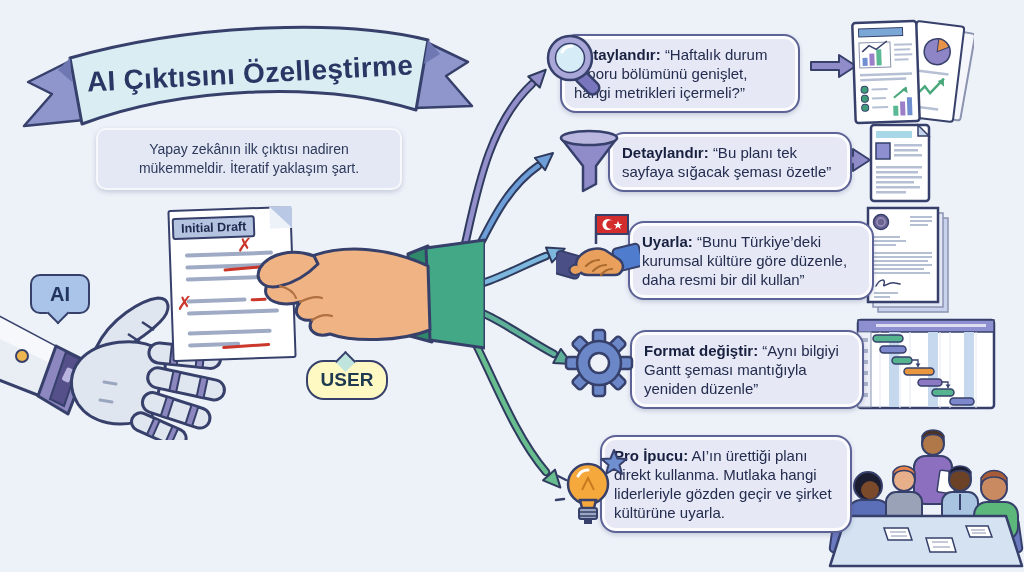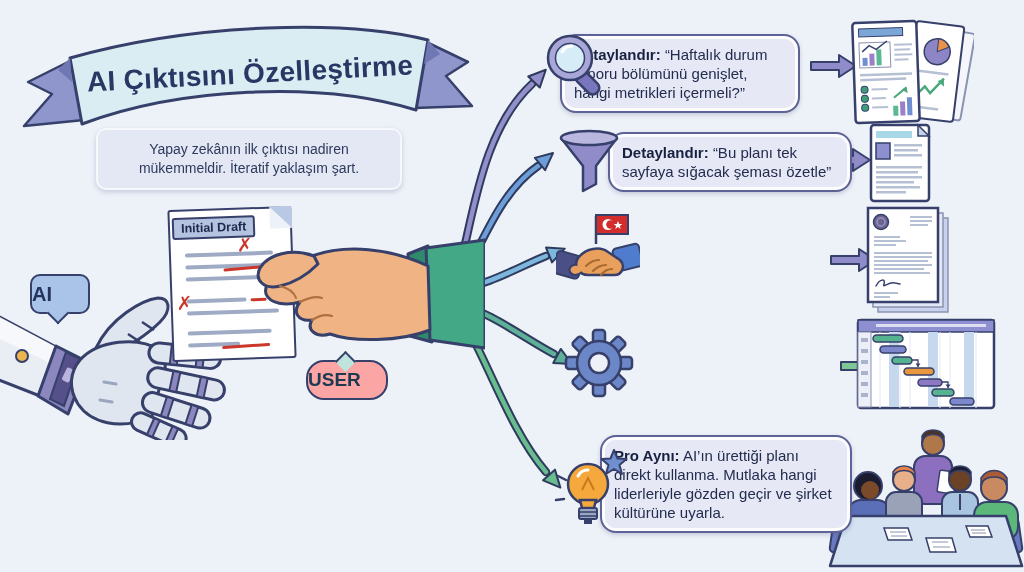--- a/index.html
+++ b/index.html
@@ -10,28 +10,28 @@
 
   
   .banner-title{position:absolute;left:42px;top:40px;width:380px;text-align:center;
     font-size:28px;font-weight:800;color:#283763;transform:rotate(-3deg);letter-spacing:.3px;}
   .subtitle{position:absolute;left:96px;top:128px;width:278px;padding:10px 12px;
     background:#e3e8f4;border:2px solid #f6f8fc;border-radius:10px;
     box-shadow:0 2px 5px rgba(90,100,140,.28);
     font-size:14px;line-height:1.35;color:#2e3a5c;text-align:center;z-index:3;}
 
   
-  .bubble{position:absolute;display:flex;align-items:center;
+  .bubble{position:absolute;display:flex;align-items:center;justify-content:center;
     border:2.5px solid #36406b;font-weight:800;z-index:5;}
   .ai-bubble{left:30px;top:274px;width:56px;height:36px;background:#a9c4e8;
     border-radius:10px;font-size:20px;color:#22335f;}
   .ai-bubble::after{content:"";position:absolute;left:18px;bottom:-9px;width:14px;height:14px;
     background:#a9c4e8;border-right:2.5px solid #36406b;border-bottom:2.5px solid #36406b;
     transform:rotate(45deg);}
-  .user-bubble{left:306px;top:360px;width:78px;height:36px;background:#fca5a5;
+  .user-bubble{left:306px;top:360px;width:78px;height:36px;background:#fef9c3;
     border-radius:18px;font-size:19px;color:#1d3a50;}
   .user-bubble::before{content:"";position:absolute;left:30px;top:-8px;width:13px;height:13px;
     background:#bfe4de;border-left:2.5px solid #36406b;border-top:2.5px solid #36406b;
     transform:rotate(45deg);}
 
   
   .draft{position:absolute;left:170px;top:208px;width:120px;height:148px;background:#fff;
     border:2.5px solid #36406b;border-radius:3px;transform:rotate(-2deg);z-index:3;}
   .draft-fold{position:absolute;right:-2px;top:-2px;width:0;height:0;
     border-left:22px solid #b9c8e4;border-top:22px solid #edf1f8;transform:rotate(180deg);}
@@ -245,20 +245,24 @@
       <circle cx="52" cy="14.5" r="5.5" fill="#ffffff"></circle>
       <circle cx="54.5" cy="14.5" r="4.3" fill="#d22c2c"></circle>
       <polygon points="62,11 63.2,14 66.3,14 63.8,15.9 64.8,18.9 62,17.1 59.2,18.9 60.2,15.9 57.7,14 60.8,14" fill="#ffffff"></polygon>
       <rect x="2" y="40" width="27" height="23" rx="4" fill="#4a4f86" stroke="#36406b" stroke-width="2" transform="rotate(16 2 40)"></rect>
       <rect x="55" y="33" width="27" height="23" rx="4" fill="#4f7ccc" stroke="#36406b" stroke-width="2" transform="rotate(-14 82 33)"></rect>
       <path d="M22,48 C30,38 44,36 52,42 L64,50 C70,56 66,66 57,65 L32,65 C23,65 17,56 22,48 Z" fill="#e8a05c" stroke="#36406b" stroke-width="2.5" stroke-linejoin="round"></path>
       <path d="M30,56 C34,52 38,50 43,50 M37,61 C41,57 45,55 50,55 M45,65 C48,61 52,59 56,59" stroke="#a86a2f" stroke-width="2.2" fill="none" stroke-linecap="round"></path>
       <path d="M26,62 C22,66 16,66 14,62 C12,58 16,54 21,55" fill="#e8a05c" stroke="#36406b" stroke-width="2" stroke-linejoin="round"></path>
     </svg>
   </div>
+  <div class="callout" style="left:628px;top:221px;width:218px">
+    <b class="co-label">Uyarla:</b>
+    <span>“Bunu Türkiye’deki kurumsal kültüre göre düzenle, daha resmi bir dil kullan”</span>
+  </div>
   <svg class="conn" style="left:830px;top:247px" width="48" height="26" viewBox="0 0 48 26">
     <path d="M1,9 L29,9 L29,2 L46,13 L29,24 L29,17 L1,17 Z" fill="#8f8cc9" stroke="#36406b" stroke-width="2" stroke-linejoin="round"></path>
   </svg>
   <svg class="thumb" style="left:862px;top:204px" width="94" height="114" viewBox="0 0 94 114">
     <rect x="16" y="14" width="70" height="94" fill="#c9d2ec" stroke="#8a93b0" stroke-width="1.5"></rect>
     <rect x="11" y="9" width="70" height="94" fill="#e2e7f5" stroke="#8a93b0" stroke-width="1.5"></rect>
     <rect x="6" y="4" width="70" height="94" fill="#ffffff" stroke="#36406b" stroke-width="2.5"></rect>
     <circle cx="19" cy="18" r="7.5" fill="#6b6490" stroke="#36406b" stroke-width="1.5"></circle>
     <circle cx="19" cy="18" r="4" fill="none" stroke="#9a93c2" stroke-width="1.5"></circle>
     <rect x="48" y="12" width="22" height="2" fill="#b6c0d4"></rect>
@@ -286,20 +290,24 @@
         <rect x="29" y="2" width="12" height="16" rx="3" transform="rotate(90 35 35)"></rect>
         <rect x="29" y="2" width="12" height="16" rx="3" transform="rotate(135 35 35)"></rect>
         <rect x="29" y="2" width="12" height="16" rx="3" transform="rotate(180 35 35)"></rect>
         <rect x="29" y="2" width="12" height="16" rx="3" transform="rotate(225 35 35)"></rect>
         <rect x="29" y="2" width="12" height="16" rx="3" transform="rotate(270 35 35)"></rect>
         <rect x="29" y="2" width="12" height="16" rx="3" transform="rotate(315 35 35)"></rect>
       </g>
       <circle cx="35" cy="35" r="22" fill="#6b87c8" stroke="#36406b" stroke-width="2.5"></circle>
       <circle cx="35" cy="35" r="10" fill="#eef2f8" stroke="#36406b" stroke-width="2.5"></circle>
     </svg>
+  </div>
+  <div class="callout" style="left:630px;top:330px;width:206px">
+    <b class="co-label">Format değiştir:</b>
+    <span>“Aynı bilgiyi Gantt şeması mantığıyla yeniden düzenle”</span>
   </div>
   <svg class="conn" style="left:840px;top:353px" width="48" height="26" viewBox="0 0 48 26">
     <path d="M1,9 L29,9 L29,2 L46,13 L29,24 L29,17 L1,17 Z" fill="#7ec895" stroke="#36406b" stroke-width="2" stroke-linejoin="round"></path>
   </svg>
   <svg class="thumb" style="left:856px;top:318px" width="140" height="92" viewBox="0 0 140 92">
     <rect x="2" y="2" width="136" height="88" rx="3" fill="#ffffff" stroke="#36406b" stroke-width="2.5"></rect>
     <rect x="2" y="2" width="136" height="12" fill="#8d8fd0" stroke="#36406b" stroke-width="1.5"></rect>
     <g stroke="#e3e8f2" stroke-width="1">
       <line x1="24" y1="14" x2="24" y2="90"></line>
         <line x1="44" y1="14" x2="44" y2="90"></line>
@@ -347,21 +355,21 @@
       <path d="M24,30 C26,26 30,24 34,24" stroke="#ffffff" stroke-width="3" fill="none" stroke-linecap="round"></path>
       <path d="M28,44 L34,32 L40,44" stroke="#c97a1e" stroke-width="2" fill="none"></path>
       <path d="M26,54 L42,54 L40,62 L28,62 Z" fill="#f5a83c" stroke="#36406b" stroke-width="2.5"></path>
       <rect x="25" y="62" width="18" height="11" rx="2" fill="#9aa6bf" stroke="#36406b" stroke-width="2"></rect>
       <line x1="26" y1="66" x2="42" y2="66" stroke="#36406b" stroke-width="1.5"></line>
       <line x1="26" y1="70" x2="42" y2="70" stroke="#36406b" stroke-width="1.5"></line>
       <rect x="30" y="73" width="8" height="5" fill="#36406b"></rect>
     </svg>
   </div>
   <div class="callout" style="left:600px;top:435px;width:224px">
-    <b class="co-label">Pro Aynı:</b>
+    <b class="co-label">Pro İpucu:</b>
     <span>AI’ın ürettiği planı direkt kullanma. Mutlaka hangi liderleriyle gözden geçir ve şirket kültürüne uyarla.</span>
   </div>
   <div class="teal-line"></div>
   <svg class="thumb" style="left:828px;top:420px" width="196" height="152" viewBox="0 0 196 152">
     <circle cx="105" cy="24" r="11" fill="#b07848" stroke="#36406b" stroke-width="2"></circle>
     <path d="M94,22 C94,12 116,12 116,22 L116,16 C112,8 98,8 94,16 Z" fill="#4a3326" stroke="#36406b" stroke-width="1.5"></path>
     <rect x="86" y="36" width="38" height="48" rx="11" fill="#8d6fc0" stroke="#36406b" stroke-width="2"></rect>
     <rect x="112" y="50" width="17" height="22" rx="2" fill="#ffffff" stroke="#36406b" stroke-width="1.5" transform="rotate(8 112 50)"></rect>
     <rect x="6" y="98" width="20" height="34" rx="4" fill="#6b79c0" stroke="#36406b" stroke-width="2" transform="rotate(8 6 98)"></rect>
     <rect x="170" y="98" width="20" height="34" rx="4" fill="#6b79c0" stroke="#36406b" stroke-width="2" transform="rotate(-8 190 98)"></rect>

